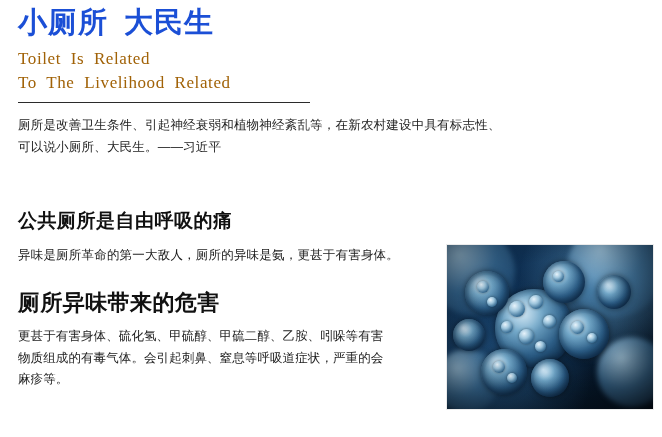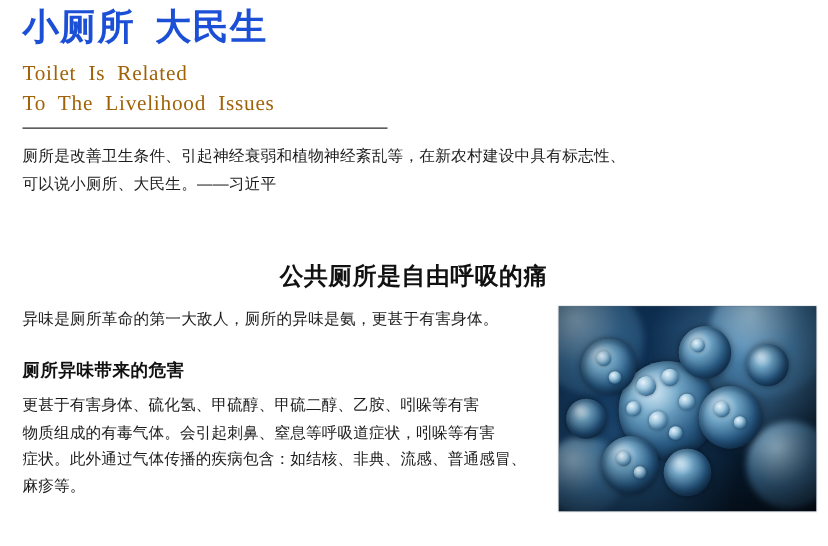--- a/index.html
+++ b/index.html
@@ -63,33 +63,32 @@
   }
   .section-1 {
     margin-top: 50px;
   }
   .h2 {
     font-size: 19px;
     font-weight: bold;
     color: #111111;
     letter-spacing: 0.5px;
     margin: 0 0 10px 0;
-    text-align: center;
   }
   .body-text {
     font-size: 12.5px;
     line-height: 1.78;
     color: #1c1c1c;
     letter-spacing: 0.2px;
   }
   .section-2 {
     margin-top: 22px;
   }
   .h3 {
-    font-size: 14px;
+    font-size: 22px;
     font-weight: bold;
     color: #111111;
     letter-spacing: 0.4px;
     margin: 0 0 8px 0;
   }
   .col-left {
     width: 408px;
   }
   .para-2 {
     font-size: 12.5px;
@@ -154,41 +153,40 @@
 <body>
 
 <div class="page">
 
   <h1 class="main-title">
     <span>小厕所</span><span class="gap"></span><span>大民生</span>
   </h1>
 
   <div class="subtitle-en">
     <span class="line">Toilet  Is  Related</span>
-    <span class="line">To  The  Livelihood  Issues</span>
+    <span class="line">To  The  Livelihood  Related</span>
   </div>
 
   <div class="rule"></div>
 
   <div class="lead">
     <div>厕所是改善卫生条件、引起神经衰弱和植物神经紊乱等，在新农村建设中具有标志性、</div>
     <div>可以说小厕所、大民生。——习近平</div>
   </div>
 
   <div class="section-1">
     <h2 class="h2">公共厕所是自由呼吸的痛</h2>
     <div class="body-text">异味是厕所革命的第一大敌人，厕所的异味是氨，更甚于有害身体。</div>
   </div>
 
   <div class="section-2">
     <h3 class="h3">厕所异味带来的危害</h3>
     <div class="col-left para-2">
       <div>更甚于有害身体、硫化氢、甲硫醇、甲硫二醇、乙胺、吲哚等有害</div>
-      <div>物质组成的有毒气体。会引起刺鼻、窒息等呼吸道症状，吲哚等有害</div>
-      <div>症状。此外通过气体传播的疾病包含：如结核、非典、流感、普通感冒、</div>
+      <div>物质组成的有毒气体。会引起刺鼻、窒息等呼吸道症状，严重的会</div>
       <div>麻疹等。</div>
     </div>
   </div>
 
   <div class="figure">
     <div class="fig-bg"></div>
 
     <div class="blur-cell" style="left:-18px; top:-16px; width:86px; height:86px;"></div>
     <div class="blur-cell" style="left:120px; top:-24px; width:96px; height:96px;"></div>
     <div class="blur-cell" style="left:150px; top:92px; width:70px; height:70px;"></div>

